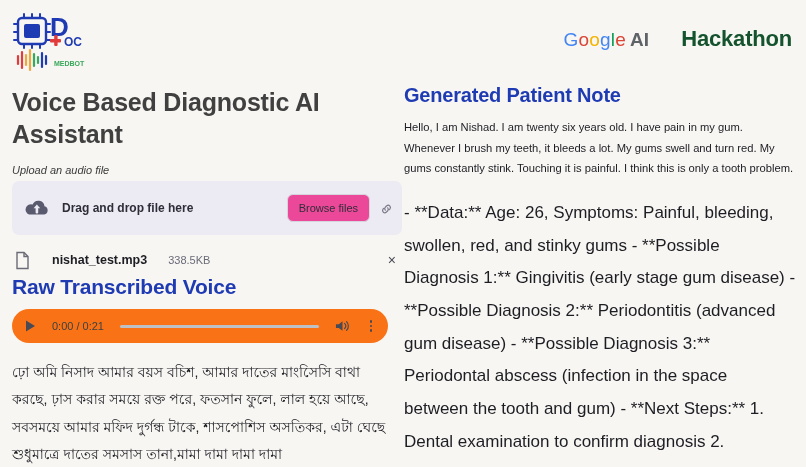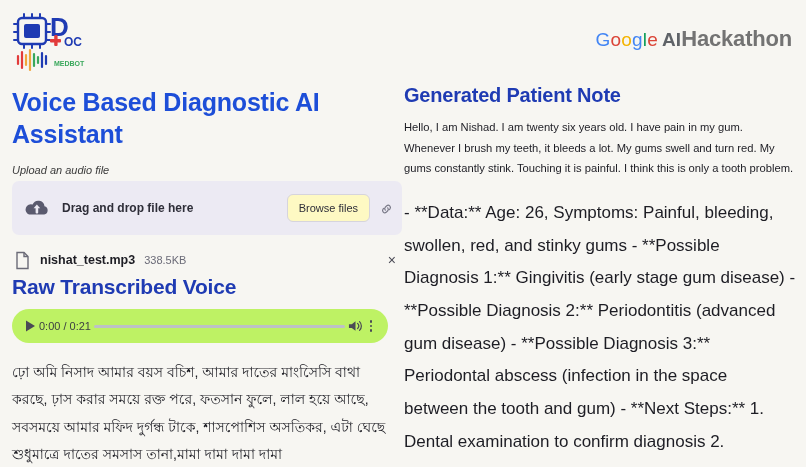--- a/index.html
+++ b/index.html
@@ -45,38 +45,39 @@
   .goog .g1 { color: #4285F4; }
   .goog .g2 { color: #DB4437; }
   .goog .g3 { color: #F4B400; }
   .goog .g4 { color: #4285F4; }
   .goog .g5 { color: #0F9D58; }
   .goog .g6 { color: #DB4437; }
   .goog .ai { color: #5f6368; font-weight: bold; margin-left: 4px; }
   .hack {
     font-size: 22px;
     font-weight: bold;
-    color: #737373;
+    color: #14532d;
     letter-spacing: -.2px;
+    margin-left: 32px;
   }
 
   
   .col-left {
     position: absolute;
     left: 12px; top: 86px;
     width: 390px;
   }
   .col-right {
     position: absolute;
     left: 404px; top: 84px;
     width: 392px;
   }
 
   h1.title {
-    color: #1d4ed8;
+    color: #404040;
     font-size: 25px;
     line-height: 1.28;
     font-weight: bold;
     margin: 0 0 14px 0;
     letter-spacing: -.2px;
   }
   h2.section {
     color: #1f3bb3;
     font-size: 21px;
     font-weight: bold;
@@ -116,21 +117,21 @@
     color: #2e2e38;
   }
   .dz-sub {
     font-size: 10.5px;
     color: #5d5d6b;
   }
   .browse-btn {
     position: absolute;
     right: 32px; top: 50%;
     transform: translateY(-50%);
-    background: #fef9c3;
+    background: #ec4899;
     border: 1px solid #d6d4dd;
     border-radius: 6px;
     font-size: 11px;
     color: #2e2e38;
     padding: 7px 11px;
     cursor: pointer;
     white-space: nowrap;
   }
   .link-icon {
     position: absolute;
@@ -139,21 +140,21 @@
     width: 13px; height: 13px;
     color: #7a7a88;
   }
 
   
   .file-row {
     margin-top: 10px;
     height: 30px;
     display: flex;
     align-items: center;
-    gap: 9px;
+    gap: 21px;
     padding: 0 2px;
     position: relative;
   }
   .file-icon { width: 17px; height: 19px; color: #6b6b78; }
   .file-name {
     font-size: 12.5px;
     font-weight: bold;
     color: #1d1d24;
   }
   .file-size {
@@ -168,25 +169,25 @@
     color: #4a4a55;
     cursor: pointer;
     line-height: 1;
   }
 
   
   .audio-player {
     margin-top: 4px;
     width: 376px;
     height: 34px;
-    background: #bef264;
+    background: #f97316;
     border-radius: 17px;
     display: flex;
     align-items: center;
-    gap: 1px;
+    gap: 14px;
     padding: 0 10px;
   }
   .play-btn {
     width: 16px; height: 16px;
     color: #4a4a55;
     flex: 0 0 16px;
     display: flex; align-items: center; justify-content: center;
     cursor: pointer;
   }
   .time-text {

